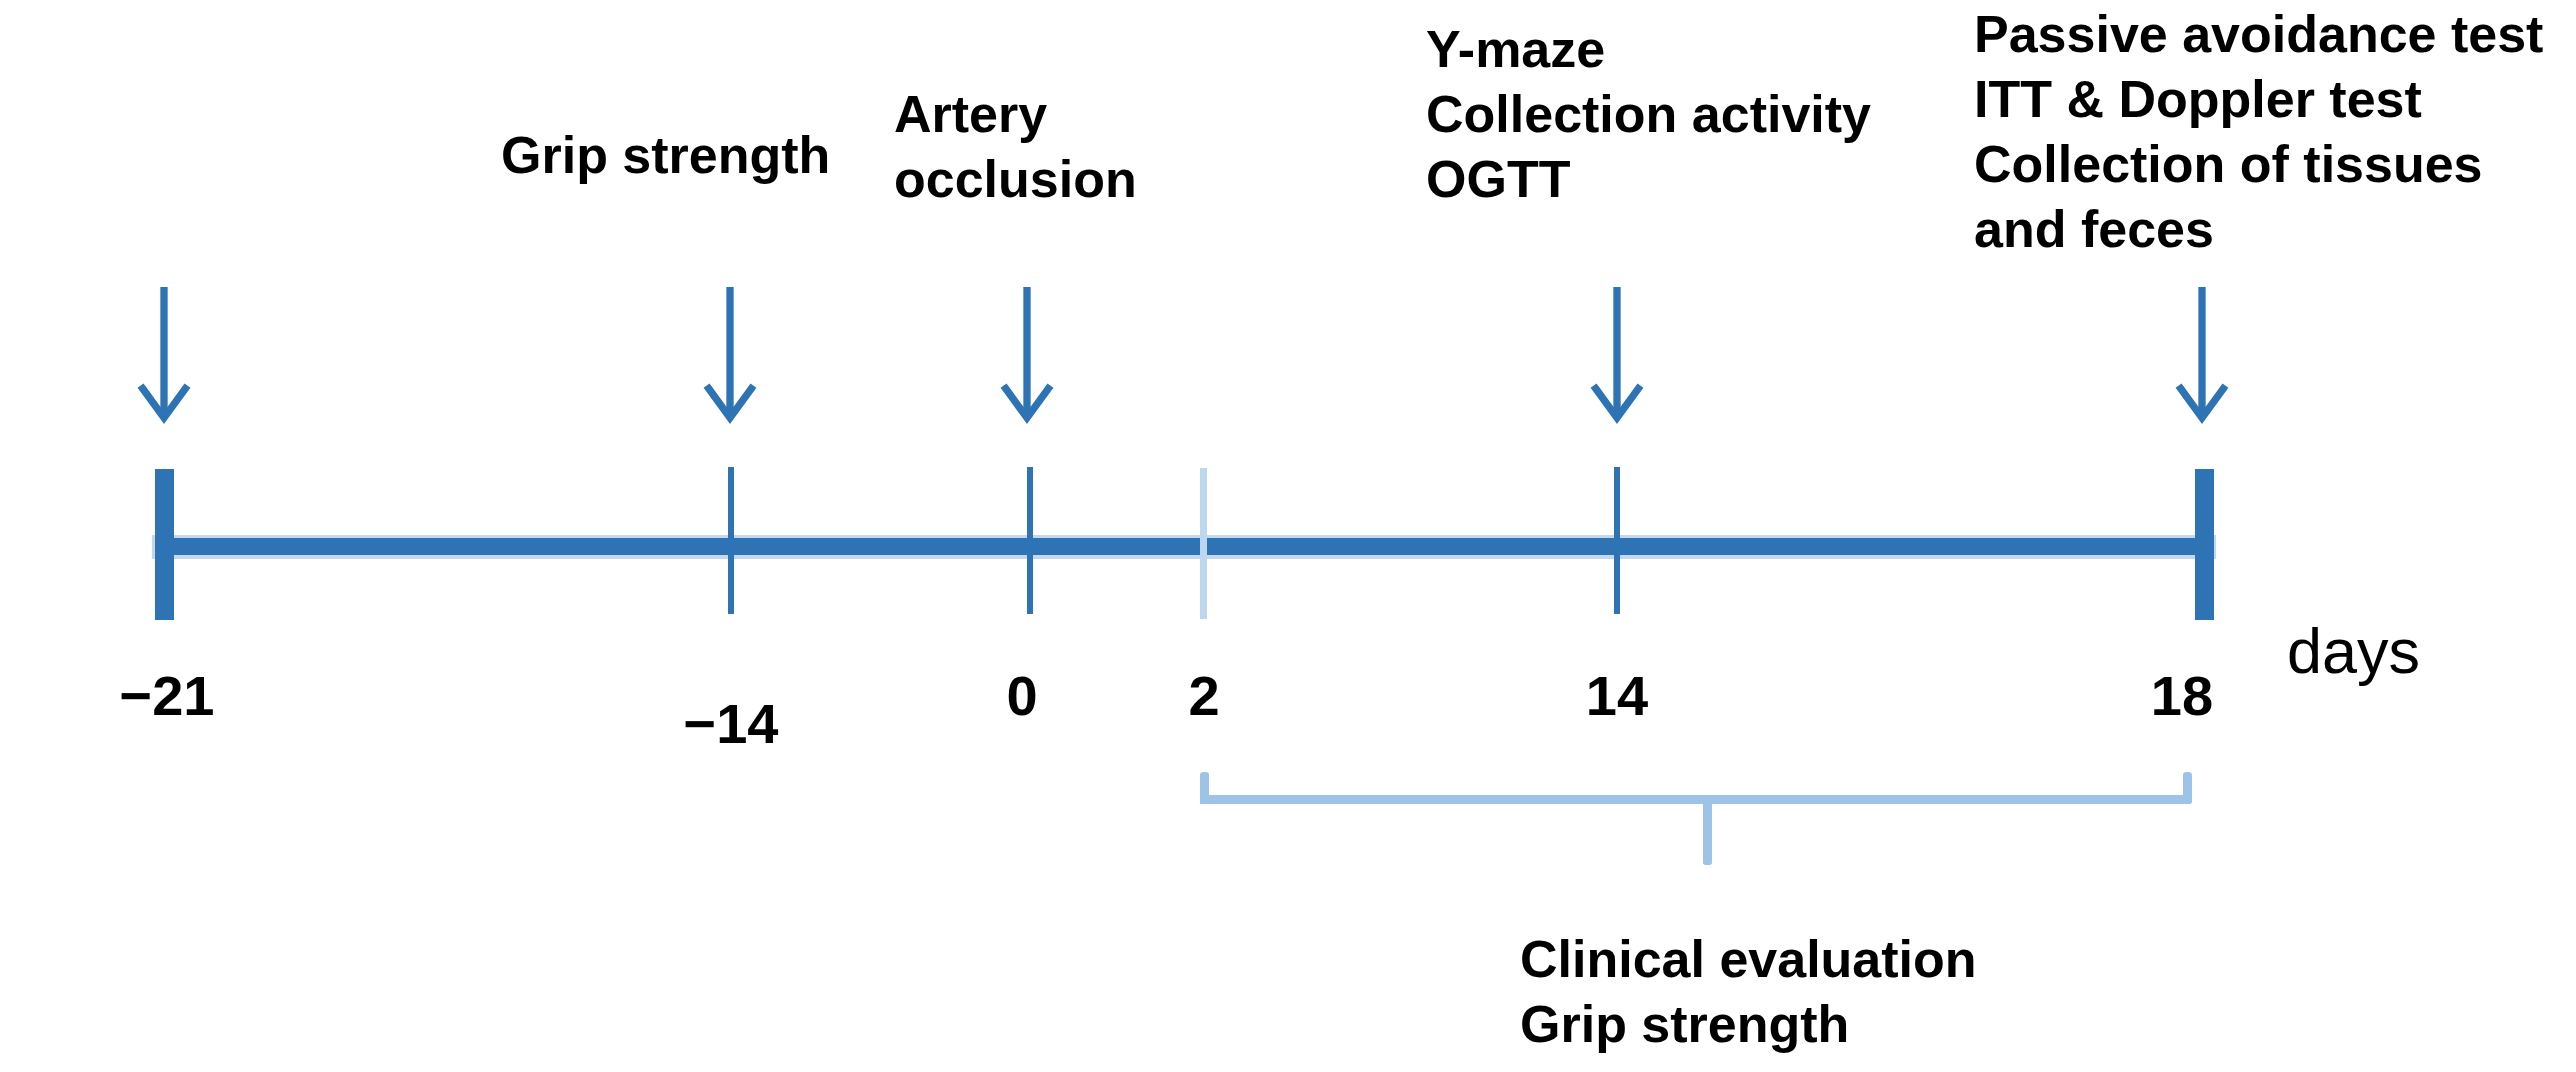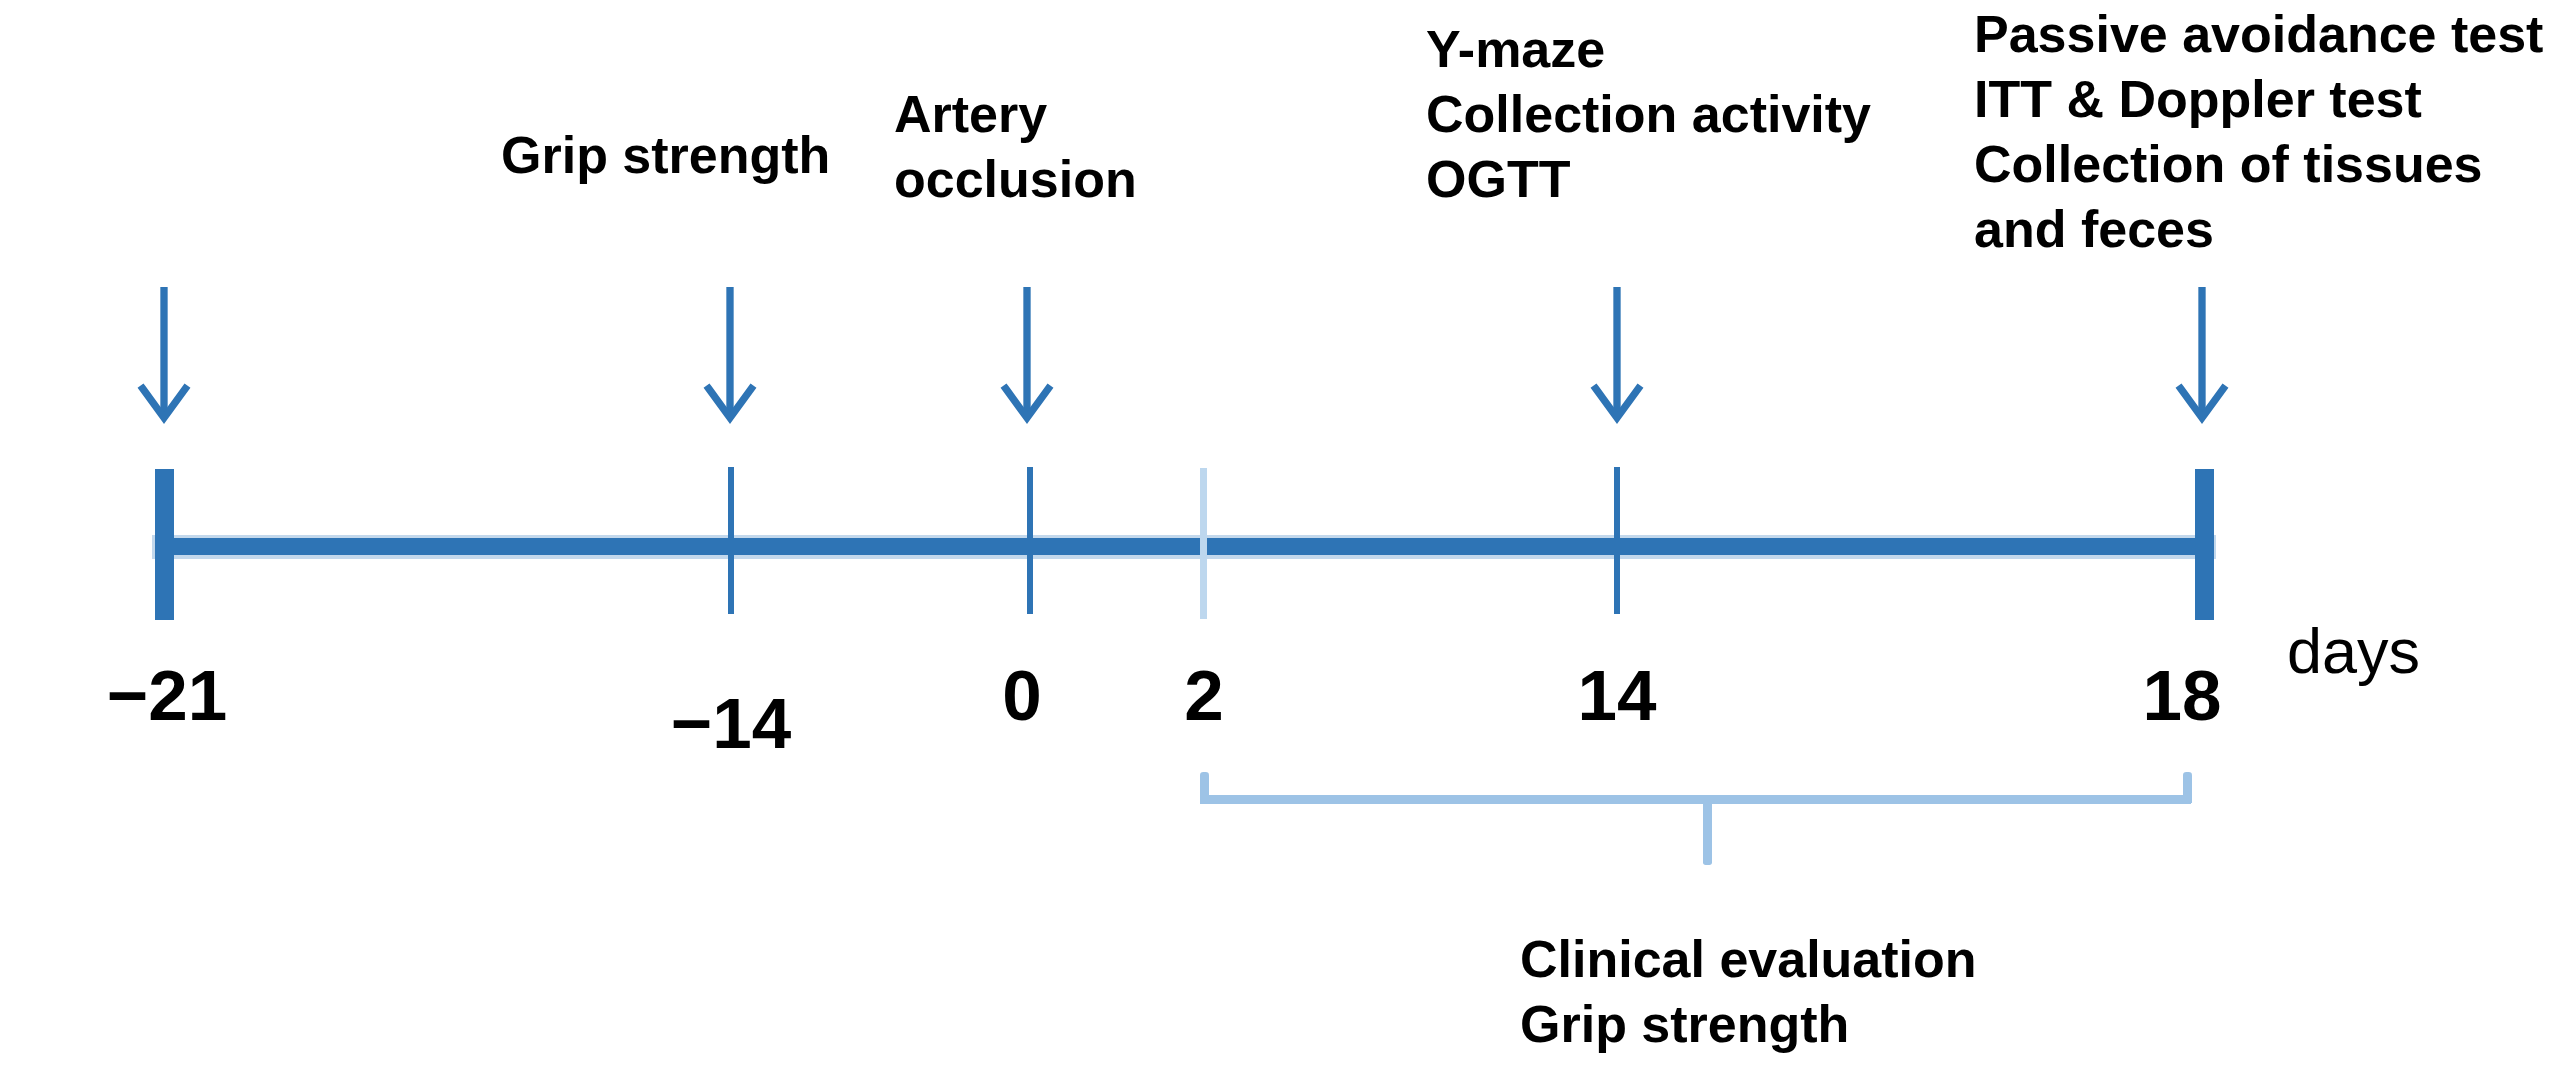--- a/index.html
+++ b/index.html
@@ -72,21 +72,21 @@
   .tick.light {
     top: 468px;
     width: 6.7px; height: 151px;
     background: var(--light-tick);
     z-index: 4;
   }
   .tick-num {
     position: absolute;
     top: 662px;
     transform: translateX(-50%);
-    font-size: 71px;
+    font-size: 56px;
     line-height: 67px;
     font-weight: 700;
     color: var(--text);
     white-space: nowrap;
   }
   .unit-label {
     position: absolute;
     left: 2287px; top: 618px;
     font-size: 63px;
     line-height: 67px;

